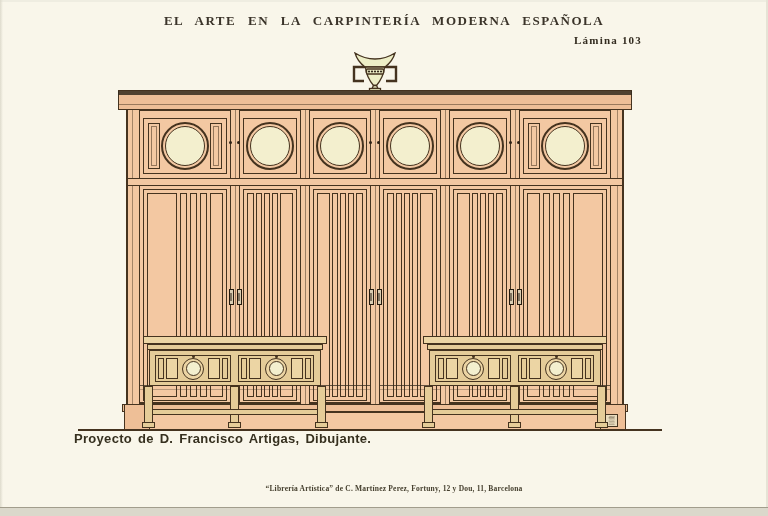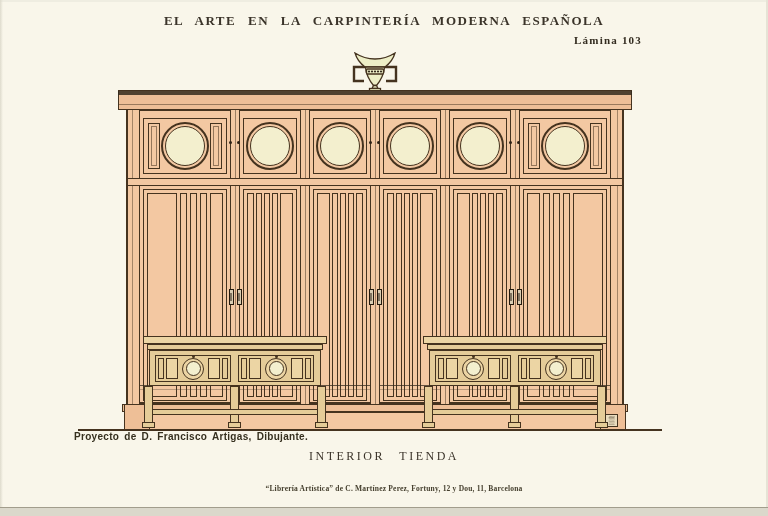--- a/index.html
+++ b/index.html
@@ -6,21 +6,21 @@
   .page{width:768px;height:516px;position:relative;background:var(--paper,#f9f6ea);
         font-family:"Liberation Serif",serif;color:var(--ink,#352b1d);overflow:hidden;}
   .page *{box-sizing:border-box;}
   .abs{position:absolute;}
 
   
   .title{left:0;right:0;top:13px;text-align:center;font-weight:bold;font-size:13px;
          letter-spacing:1.5px;word-spacing:7px;color:#3b342a;}
   .lamina{top:34px;right:126px;font-weight:bold;font-size:11px;letter-spacing:1.2px;color:#332c20;}
   .credit{left:74px;top:431px;font-family:"Liberation Sans",sans-serif;font-weight:bold;
-          font-size:10px;letter-spacing:.3px;word-spacing:2px;color:#36301f;}
+          font-size:13px;letter-spacing:.3px;word-spacing:2px;color:#36301f;}
   .caption{left:0;right:0;top:449px;text-align:center;font-size:12px;letter-spacing:2.5px;
            word-spacing:9px;color:#3b342a;}
   .imprint{left:0;right:0;top:484px;text-align:center;font-weight:bold;font-size:7.5px;
            letter-spacing:.2px;color:#46402f;padding-left:20px;}
 
   
   .cornice{left:118px;top:90px;width:514px;height:20px;background:var(--wood2);
            border:1.3px solid var(--line);z-index:2;}
   .cornice::before{content:"";position:absolute;left:-1px;right:-1px;top:0;height:4px;background:var(--ink);opacity:.85;}
   .cornice::after{content:"";position:absolute;left:0;right:0;top:13px;height:1px;background:rgba(69,51,31,.5);}
@@ -346,20 +346,19 @@
       <div class="b-leg l2"></div>
       <div class="b-leg l3"></div>
       <div class="b-str"></div>
       <div class="b-foot f1"></div>
       <div class="b-foot f2"></div>
       <div class="b-foot f3"></div>
     </div>
   </div>
 
   <div class="abs credit">Proyecto de D. Francisco Artigas, Dibujante.</div>
-  <div class="abs caption">INTERIOR TIENDA</div>
   <div class="abs imprint">“Librería Artística” de C. Martínez Perez, Fortuny, 12 y Dou, 11, Barcelona</div>
 
   <div class="abs edge-top"></div>
   <div class="abs edge-left"></div>
   <div class="abs edge-right"></div>
   <div class="abs edge-bottom"></div>
 </div>
 
 </body></html>

